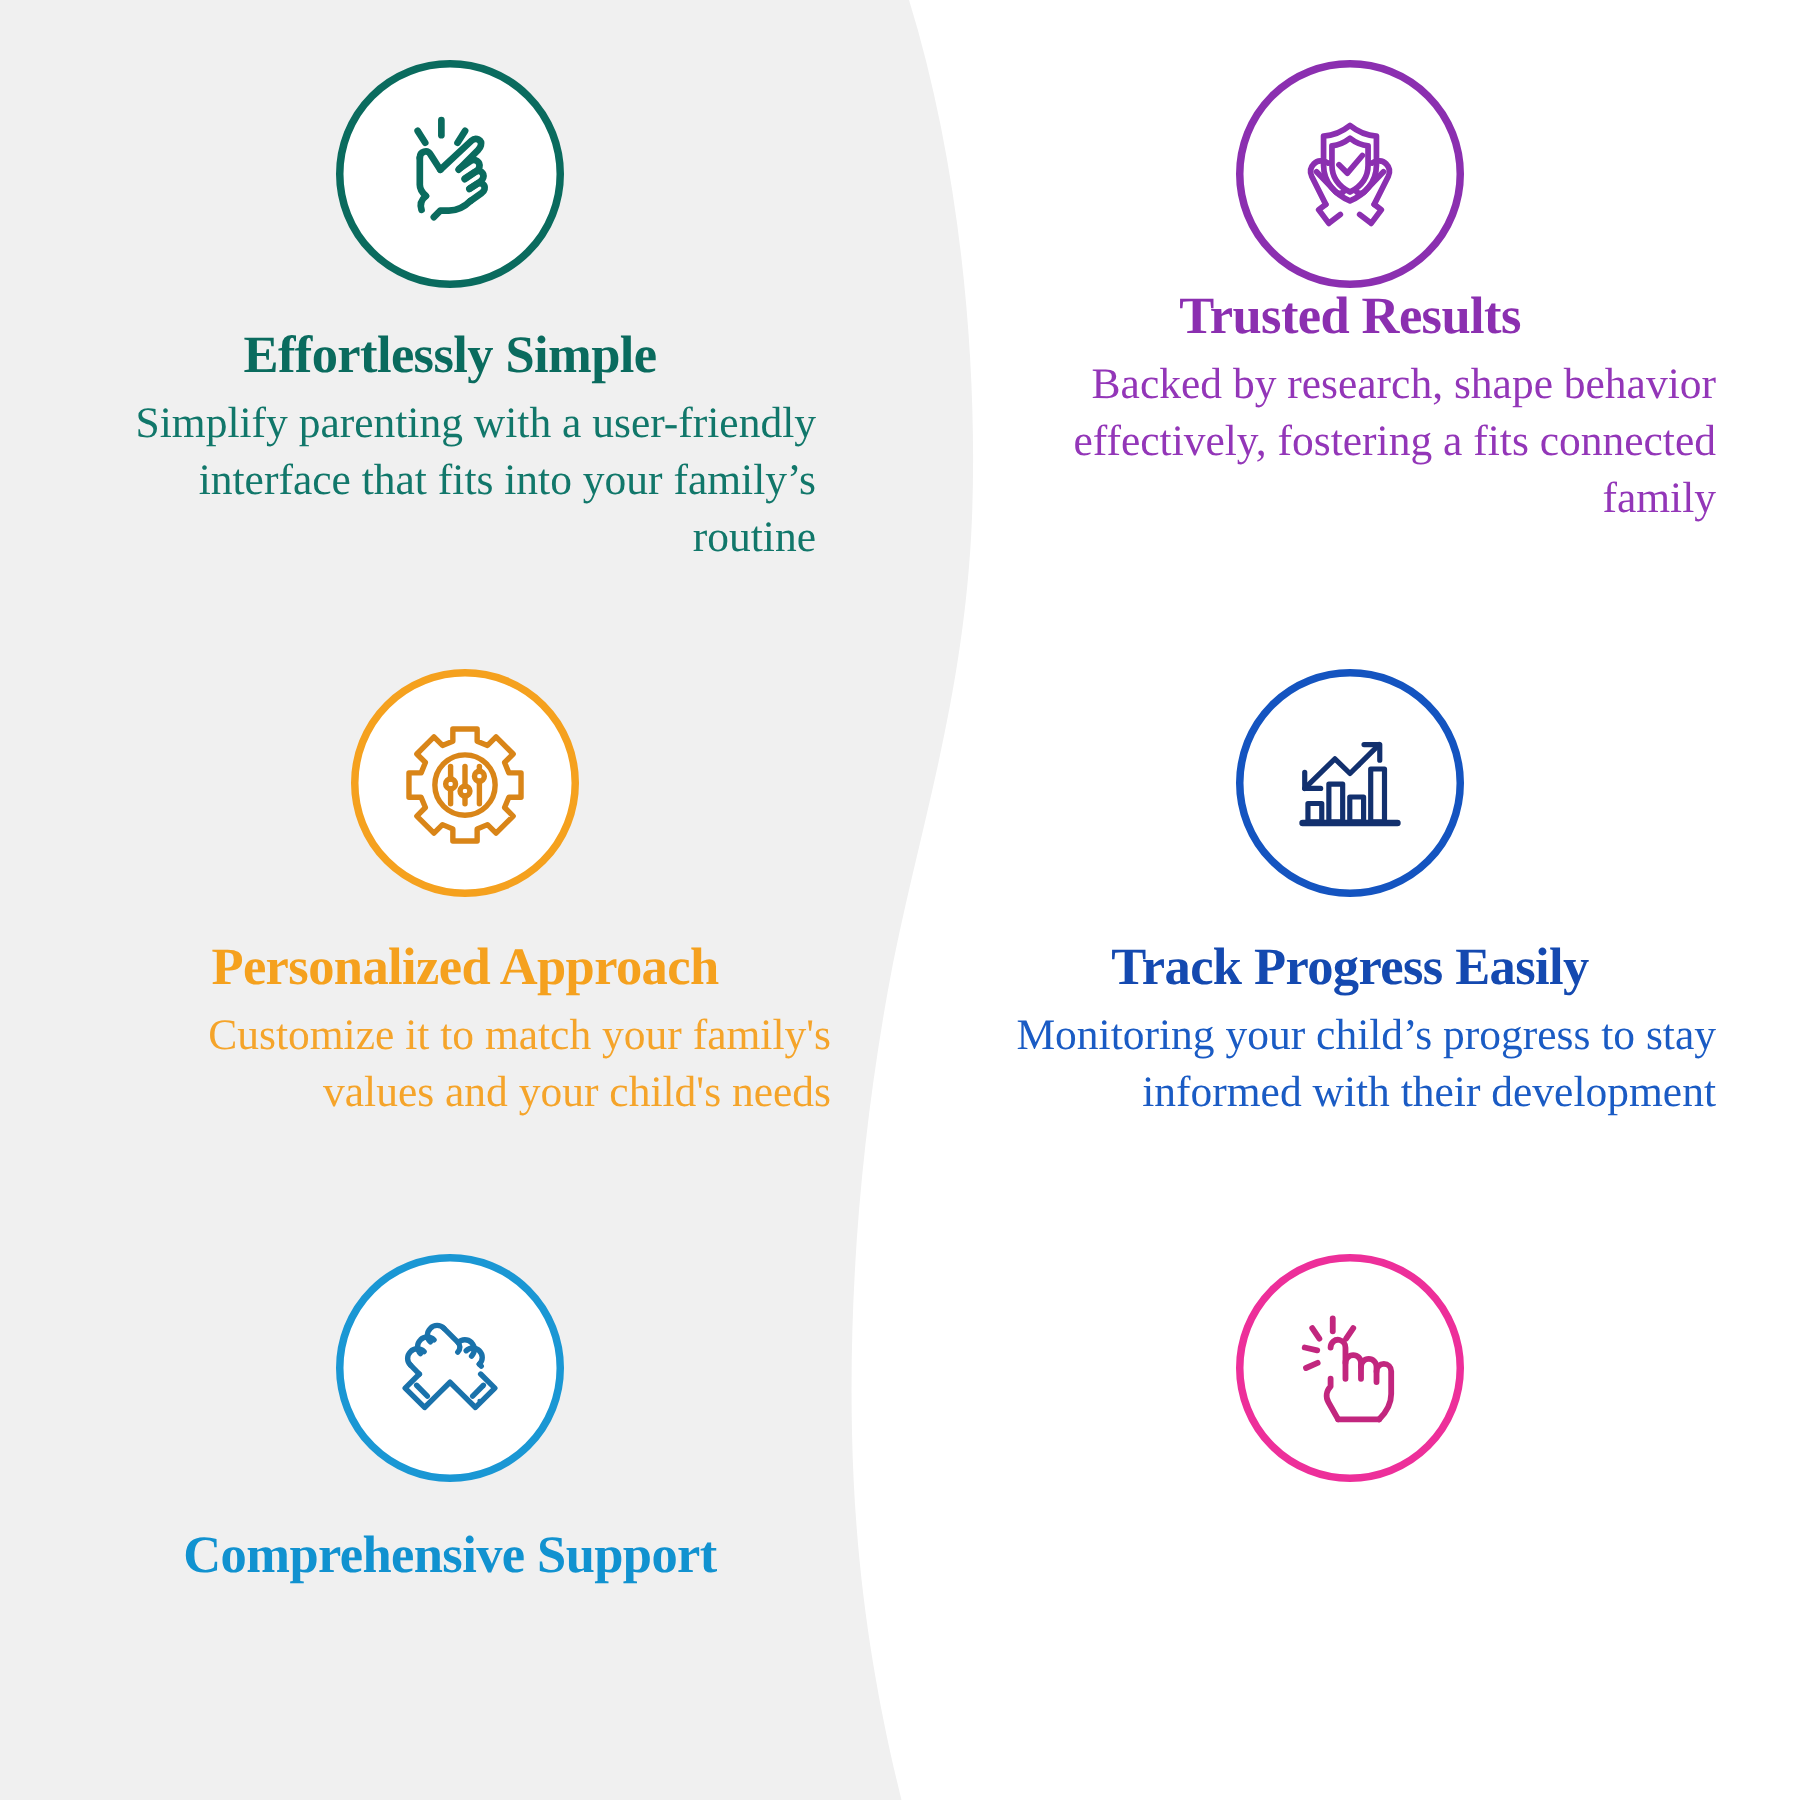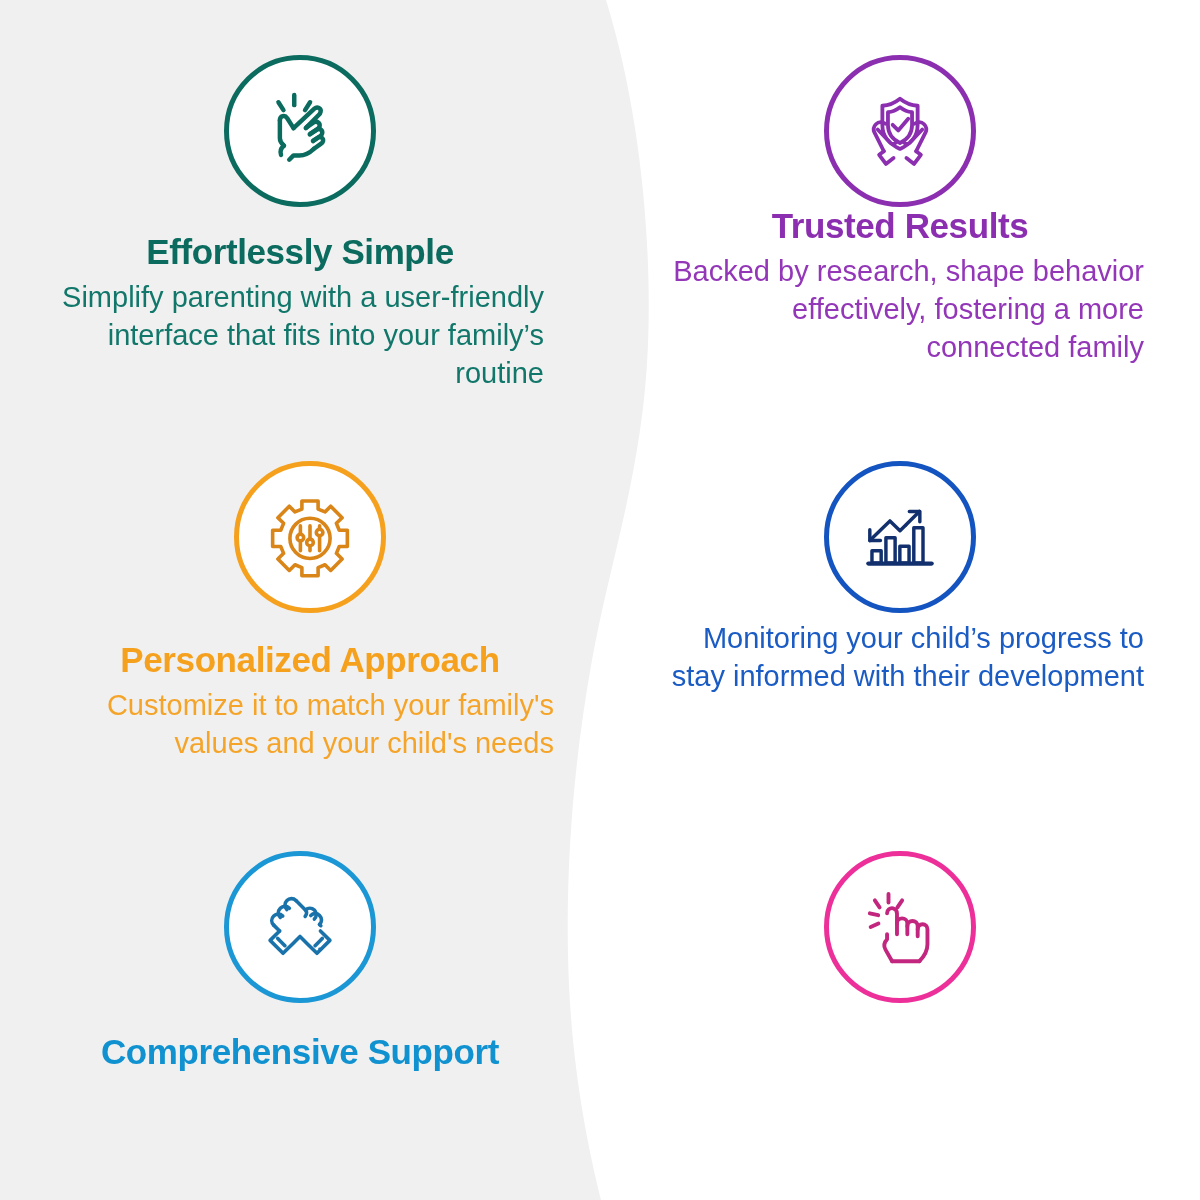--- a/index.html
+++ b/index.html
@@ -21,26 +21,27 @@
     position: absolute;
     left: 0;
     top: 0;
     width: 1200px;
     height: 1200px;
     pointer-events: none;
   }
   #grid {
     position: absolute;
     left: 0;
-    top: 15px;
+    top: 0;
     width: 1200px;
     height: 964px;
     display: grid;
     grid-template-columns: 600px 600px;
     grid-template-rows: 400px 400px 400px;
+    font-family: Liberation Serif, serif;
   }
   .card {
     position: relative;
     display: flex;
     flex-direction: column;
     align-items: center;
     box-sizing: border-box;
   }
   .icon-ring {
     width: 152px;
@@ -143,21 +144,21 @@
             <path d="M22 27 C19.6 25.6 17.2 25.8 15.6 27.4 C14 29 13.8 31.2 14.6 33 L21 45.8"></path>
             <path d="M21 45.8 L17.8 48.2 L22.4 54.4 L27.6 50.4"></path>
             <path d="M16.8 31 L25.4 40 C26.6 41.2 28.4 41 29.2 39.8"></path>
             <path d="M42 27 C44.4 25.6 46.8 25.8 48.4 27.4 C50 29 50.2 31.2 49.4 33 L43 45.8"></path>
             <path d="M43 45.8 L46.2 48.2 L41.6 54.4 L36.4 50.4"></path>
             <path d="M47.2 31 L38.6 40 C37.4 41.2 35.6 41 34.8 39.8"></path>
           </svg>
         </span>
       </div>
       <h3 class="card-title" style="color:#8b2fb0;">Trusted Results</h3>
-      <p class="card-desc" style="color:#9336b8;">Backed by research, shape behavior effectively, fostering a more connected family</p>
+      <p class="card-desc" style="color:#9336b8;">Backed by research, shape behavior effectively, fostering a fits connected family</p>
     </div>
 
     <div class="card c3">
       <div class="icon-ring" style="border:5px solid #f5a11e;">
         <span>
           <svg width="96" height="96" viewBox="0 0 64 64" fill="none" stroke="#d98518" stroke-width="2.4" stroke-linecap="round" stroke-linejoin="round">
             <path d="M26.6 8 L37.4 8 L37.4 13.4 L42 15.3 L45.8 11.5 L53.4 19.1 L49.6 22.9 L51.5 27.5 L56.9 27.5 L56.9 38.3 L51.5 38.3 L49.6 42.9 L53.4 46.7 L45.8 54.3 L42 50.5 L37.4 52.4 L37.4 57.8 L26.6 57.8 L26.6 52.4 L22 50.5 L18.2 54.3 L10.6 46.7 L14.4 42.9 L12.5 38.3 L7.1 38.3 L7.1 27.5 L12.5 27.5 L14.4 22.9 L10.6 19.1 L18.2 11.5 L22 15.3 L26.6 13.4 Z"></path>
             <circle cx="32" cy="32.9" r="13.4"></circle>
             <line x1="25.6" y1="24.6" x2="25.6" y2="30.2"></line>
             <line x1="25.6" y1="34.6" x2="25.6" y2="41.2"></line>
@@ -184,20 +185,21 @@
             <rect x="22.2" y="32.5" width="6.4" height="17.5"></rect>
             <rect x="31.9" y="38.5" width="6.4" height="11.5"></rect>
             <rect x="41.6" y="25.5" width="6.4" height="24.5"></rect>
             <polyline points="11,34.5 25,20.8 32,27.6 45.5,14.2"></polyline>
             <polyline points="11,27 11,34.5 18.4,34.5"></polyline>
             <polyline points="38.5,14.2 45.8,14.2 45.8,21.4"></polyline>
             <circle cx="36.1" cy="23.9" r="0.9" fill="#12306e" stroke="none"></circle>
           </svg>
         </span>
       </div>
+      <h3 class="card-title" style="color:#1449b0;">Track Progress Easily</h3>
       <p class="card-desc" style="color:#1a5bc4;">Monitoring your child’s progress to stay informed with their development</p>
     </div>
 
     <div class="card c5">
       <div class="icon-ring" style="border:5px solid #1a97d4;">
         <span>
           <svg width="92" height="92" viewBox="0 0 64 64" fill="none" stroke="#1a72ab" stroke-width="2.5" stroke-linecap="round" stroke-linejoin="round">
             <path d="M29.2 13.6 C27.4 11.8 24.6 11.8 22.9 13.6 C21.1 15.4 21.1 18.2 22.9 19.9"></path>
             <path d="M24.6 19 C22.8 17.2 20 17.2 18.3 19 C16.5 20.8 16.5 23.5 18.3 25.3"></path>
             <path d="M20 24.4 C18.2 22.6 15.4 22.6 13.7 24.4 C11.9 26.2 11.9 28.9 13.7 30.7"></path>

